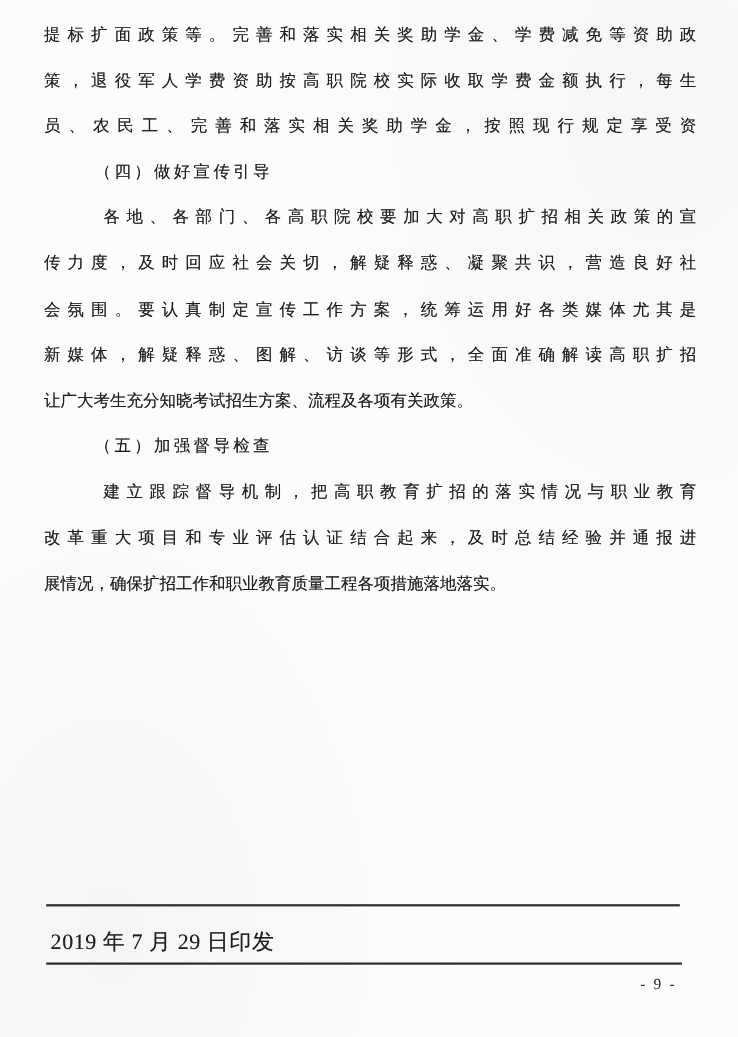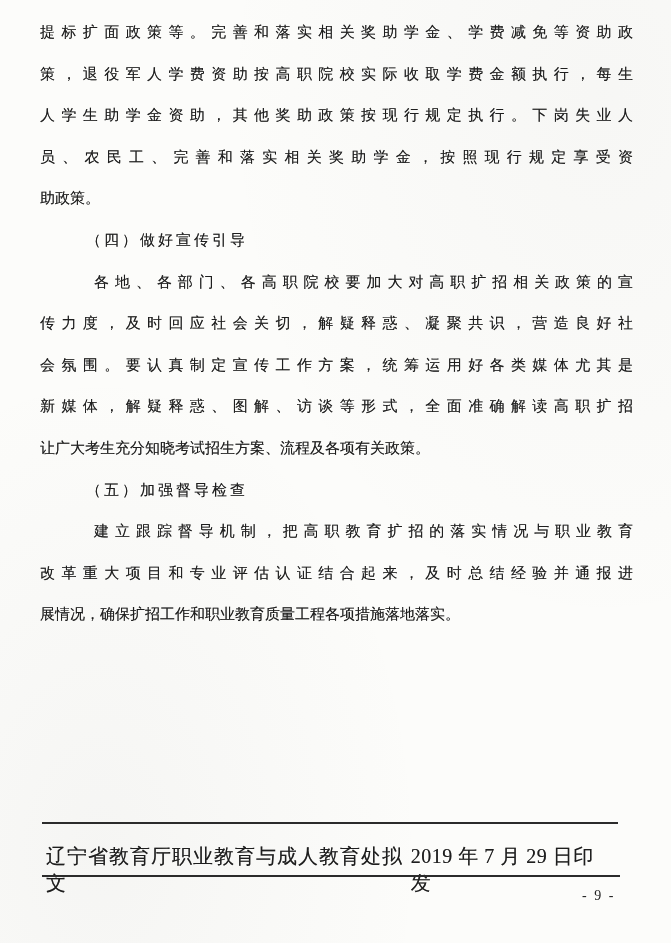--- a/index.html
+++ b/index.html
@@ -93,39 +93,36 @@
   }
 </style>
 </head>
 <body>
 
 <div class="page">
 
   <div class="body-text">
       <div class="line fill">提标扩面政策等。完善和落实相关奖助学金、学费减免等资助政</div>
       <div class="line fill">策，退役军人学费资助按高职院校实际收取学费金额执行，每生</div>
-      <div class="line fill">人学生助学金资助，其他奖助政策按现行规定执行。下岗失业人</div>
       <div class="line fill">员、农民工、完善和落实相关奖助学金，按照现行规定享受资</div>
-      <div class="line">助政策。</div>
       <div class="line indent heading">（四）做好宣传引导</div>
       <div class="line fill indent">各地、各部门、各高职院校要加大对高职扩招相关政策的宣</div>
       <div class="line fill">传力度，及时回应社会关切，解疑释惑、凝聚共识，营造良好社</div>
       <div class="line fill">会氛围。要认真制定宣传工作方案，统筹运用好各类媒体尤其是</div>
       <div class="line fill">新媒体，解疑释惑、图解、访谈等形式，全面准确解读高职扩招</div>
       <div class="line">让广大考生充分知晓考试招生方案、流程及各项有关政策。</div>
       <div class="line indent heading">（五）加强督导检查</div>
       <div class="line fill indent">建立跟踪督导机制，把高职教育扩招的落实情况与职业教育</div>
       <div class="line fill">改革重大项目和专业评估认证结合起来，及时总结经验并通报进</div>
       <div class="line">展情况，确保扩招工作和职业教育质量工程各项措施落地落实。</div>
     </div>
 
   <div class="rule rule-top"></div>
 
   <div class="footer-row">
-    <span class="footer-drafter">辽宁省教育厅职业教育与成人教育处拟文</span>
     <span class="footer-date">2019 年 7 月 29 日印发</span>
   </div>
 
   <div class="rule rule-bottom"></div>
 
   <div class="page-number">- 9 -</div>
 
 </div>
 
 </body></html>

